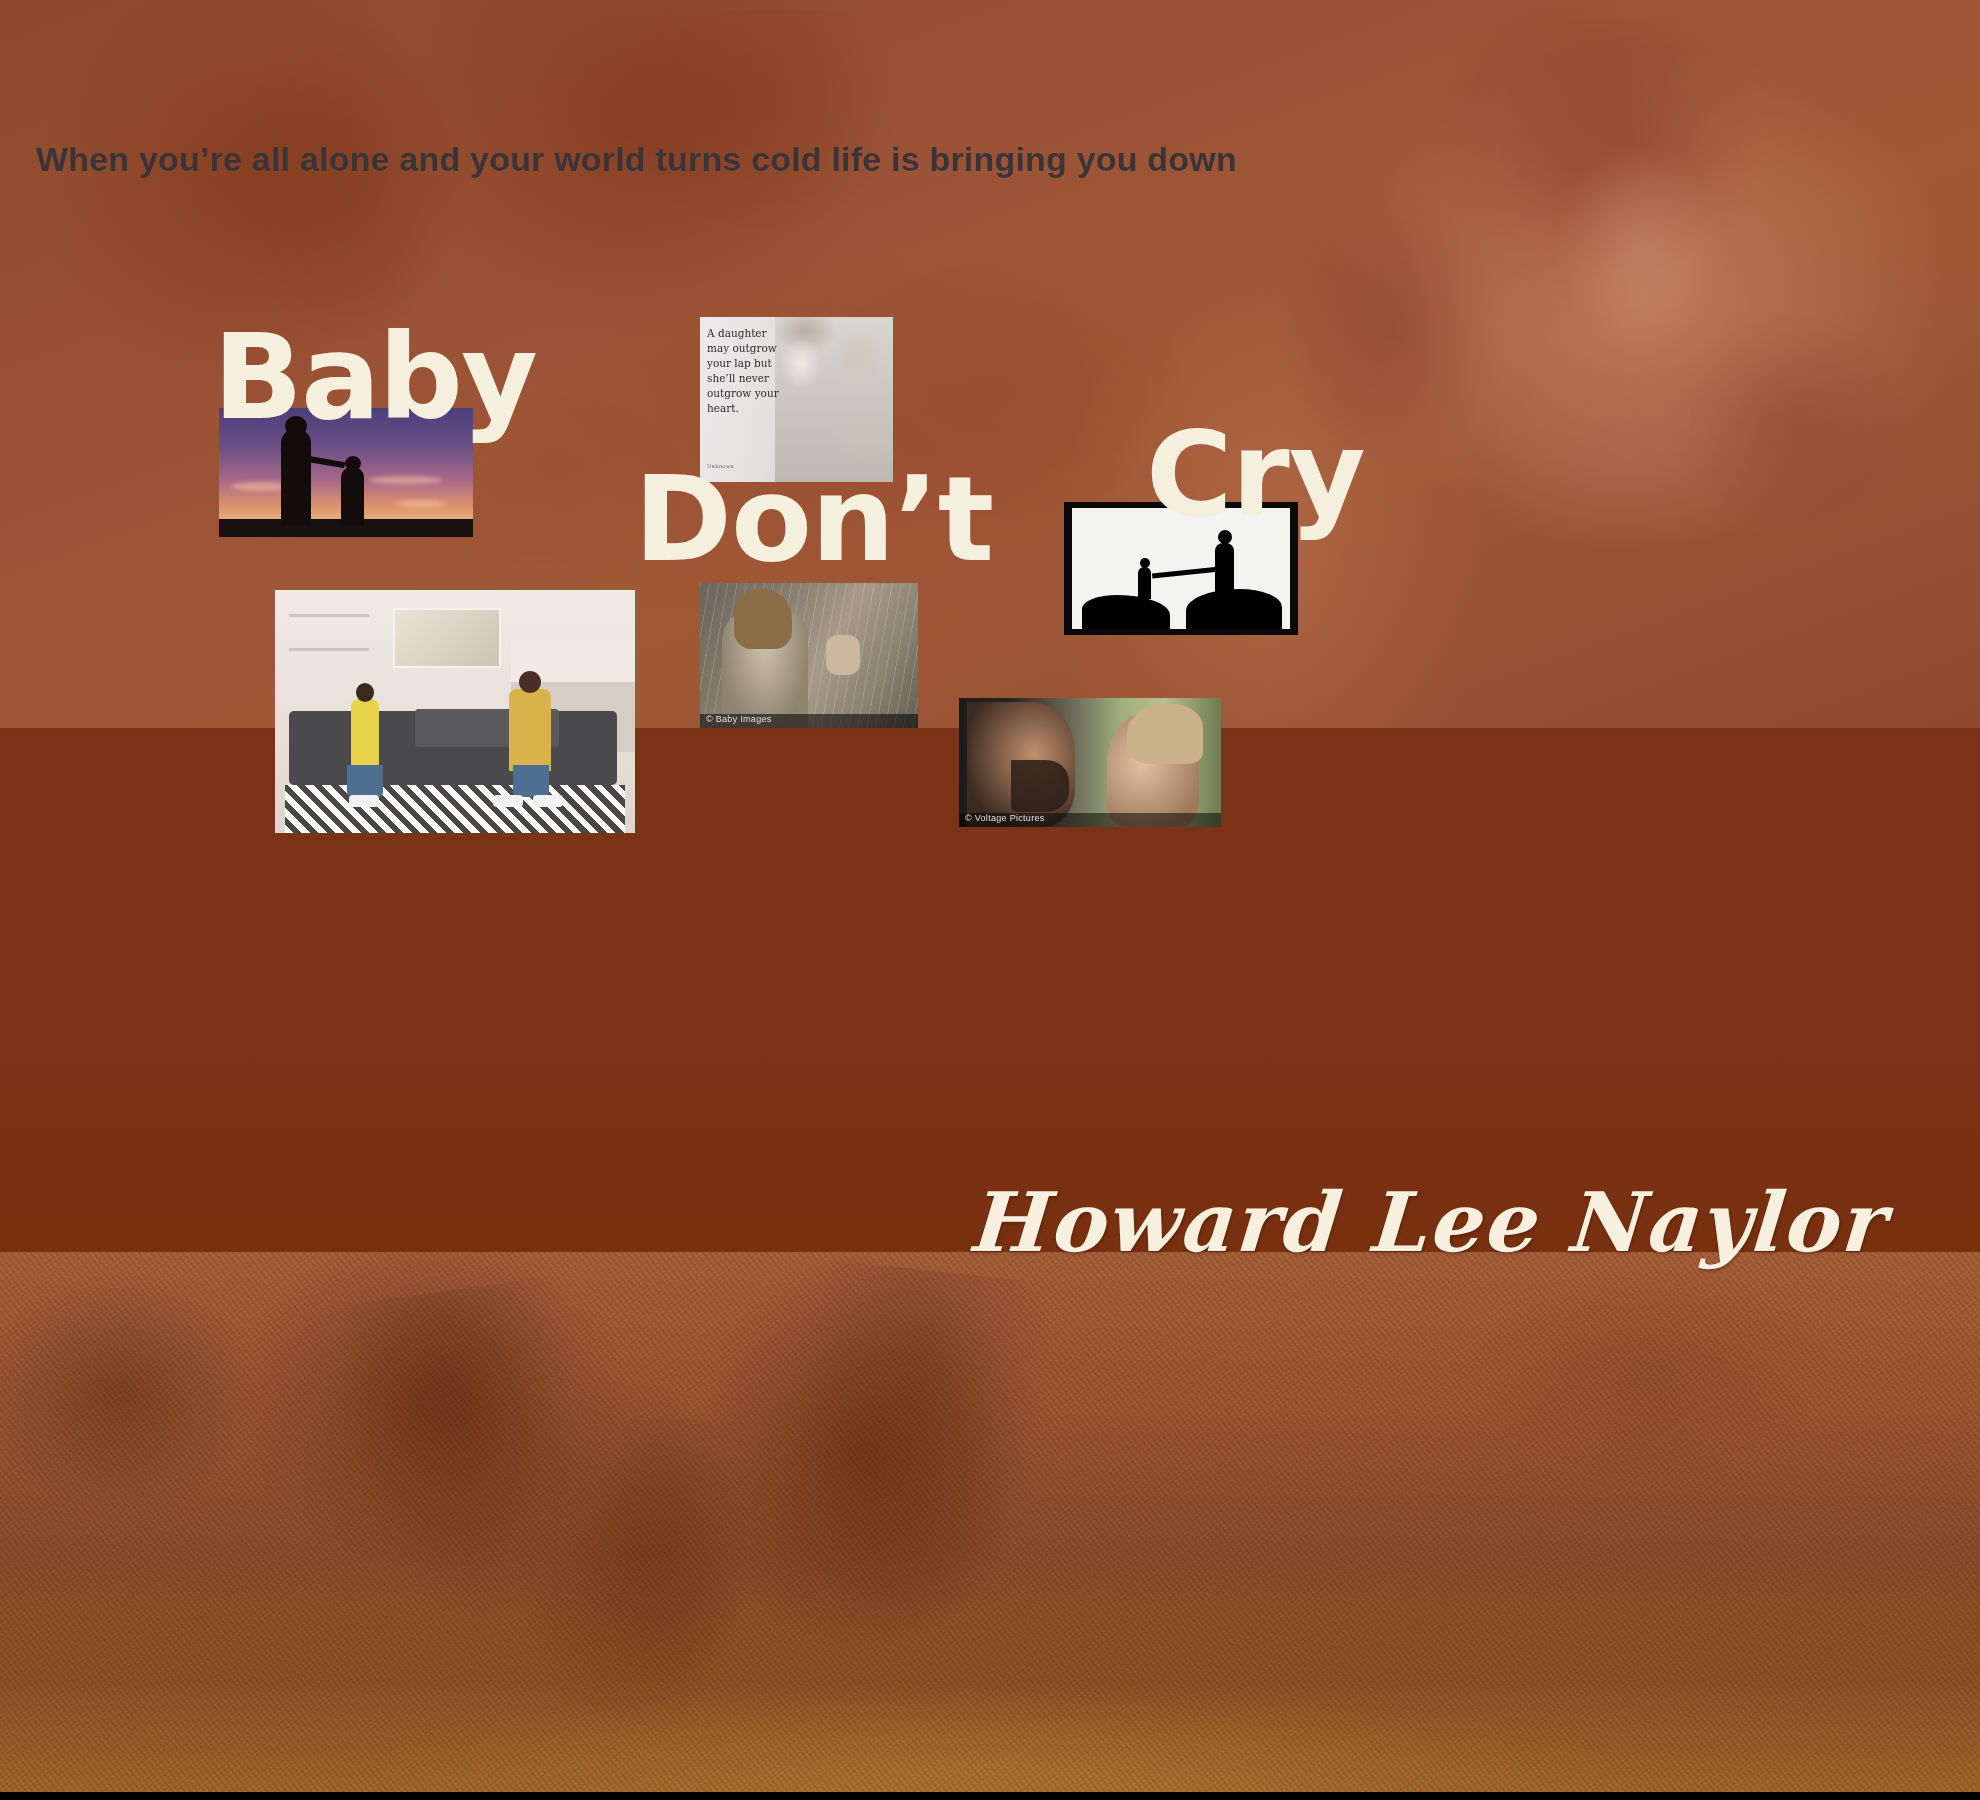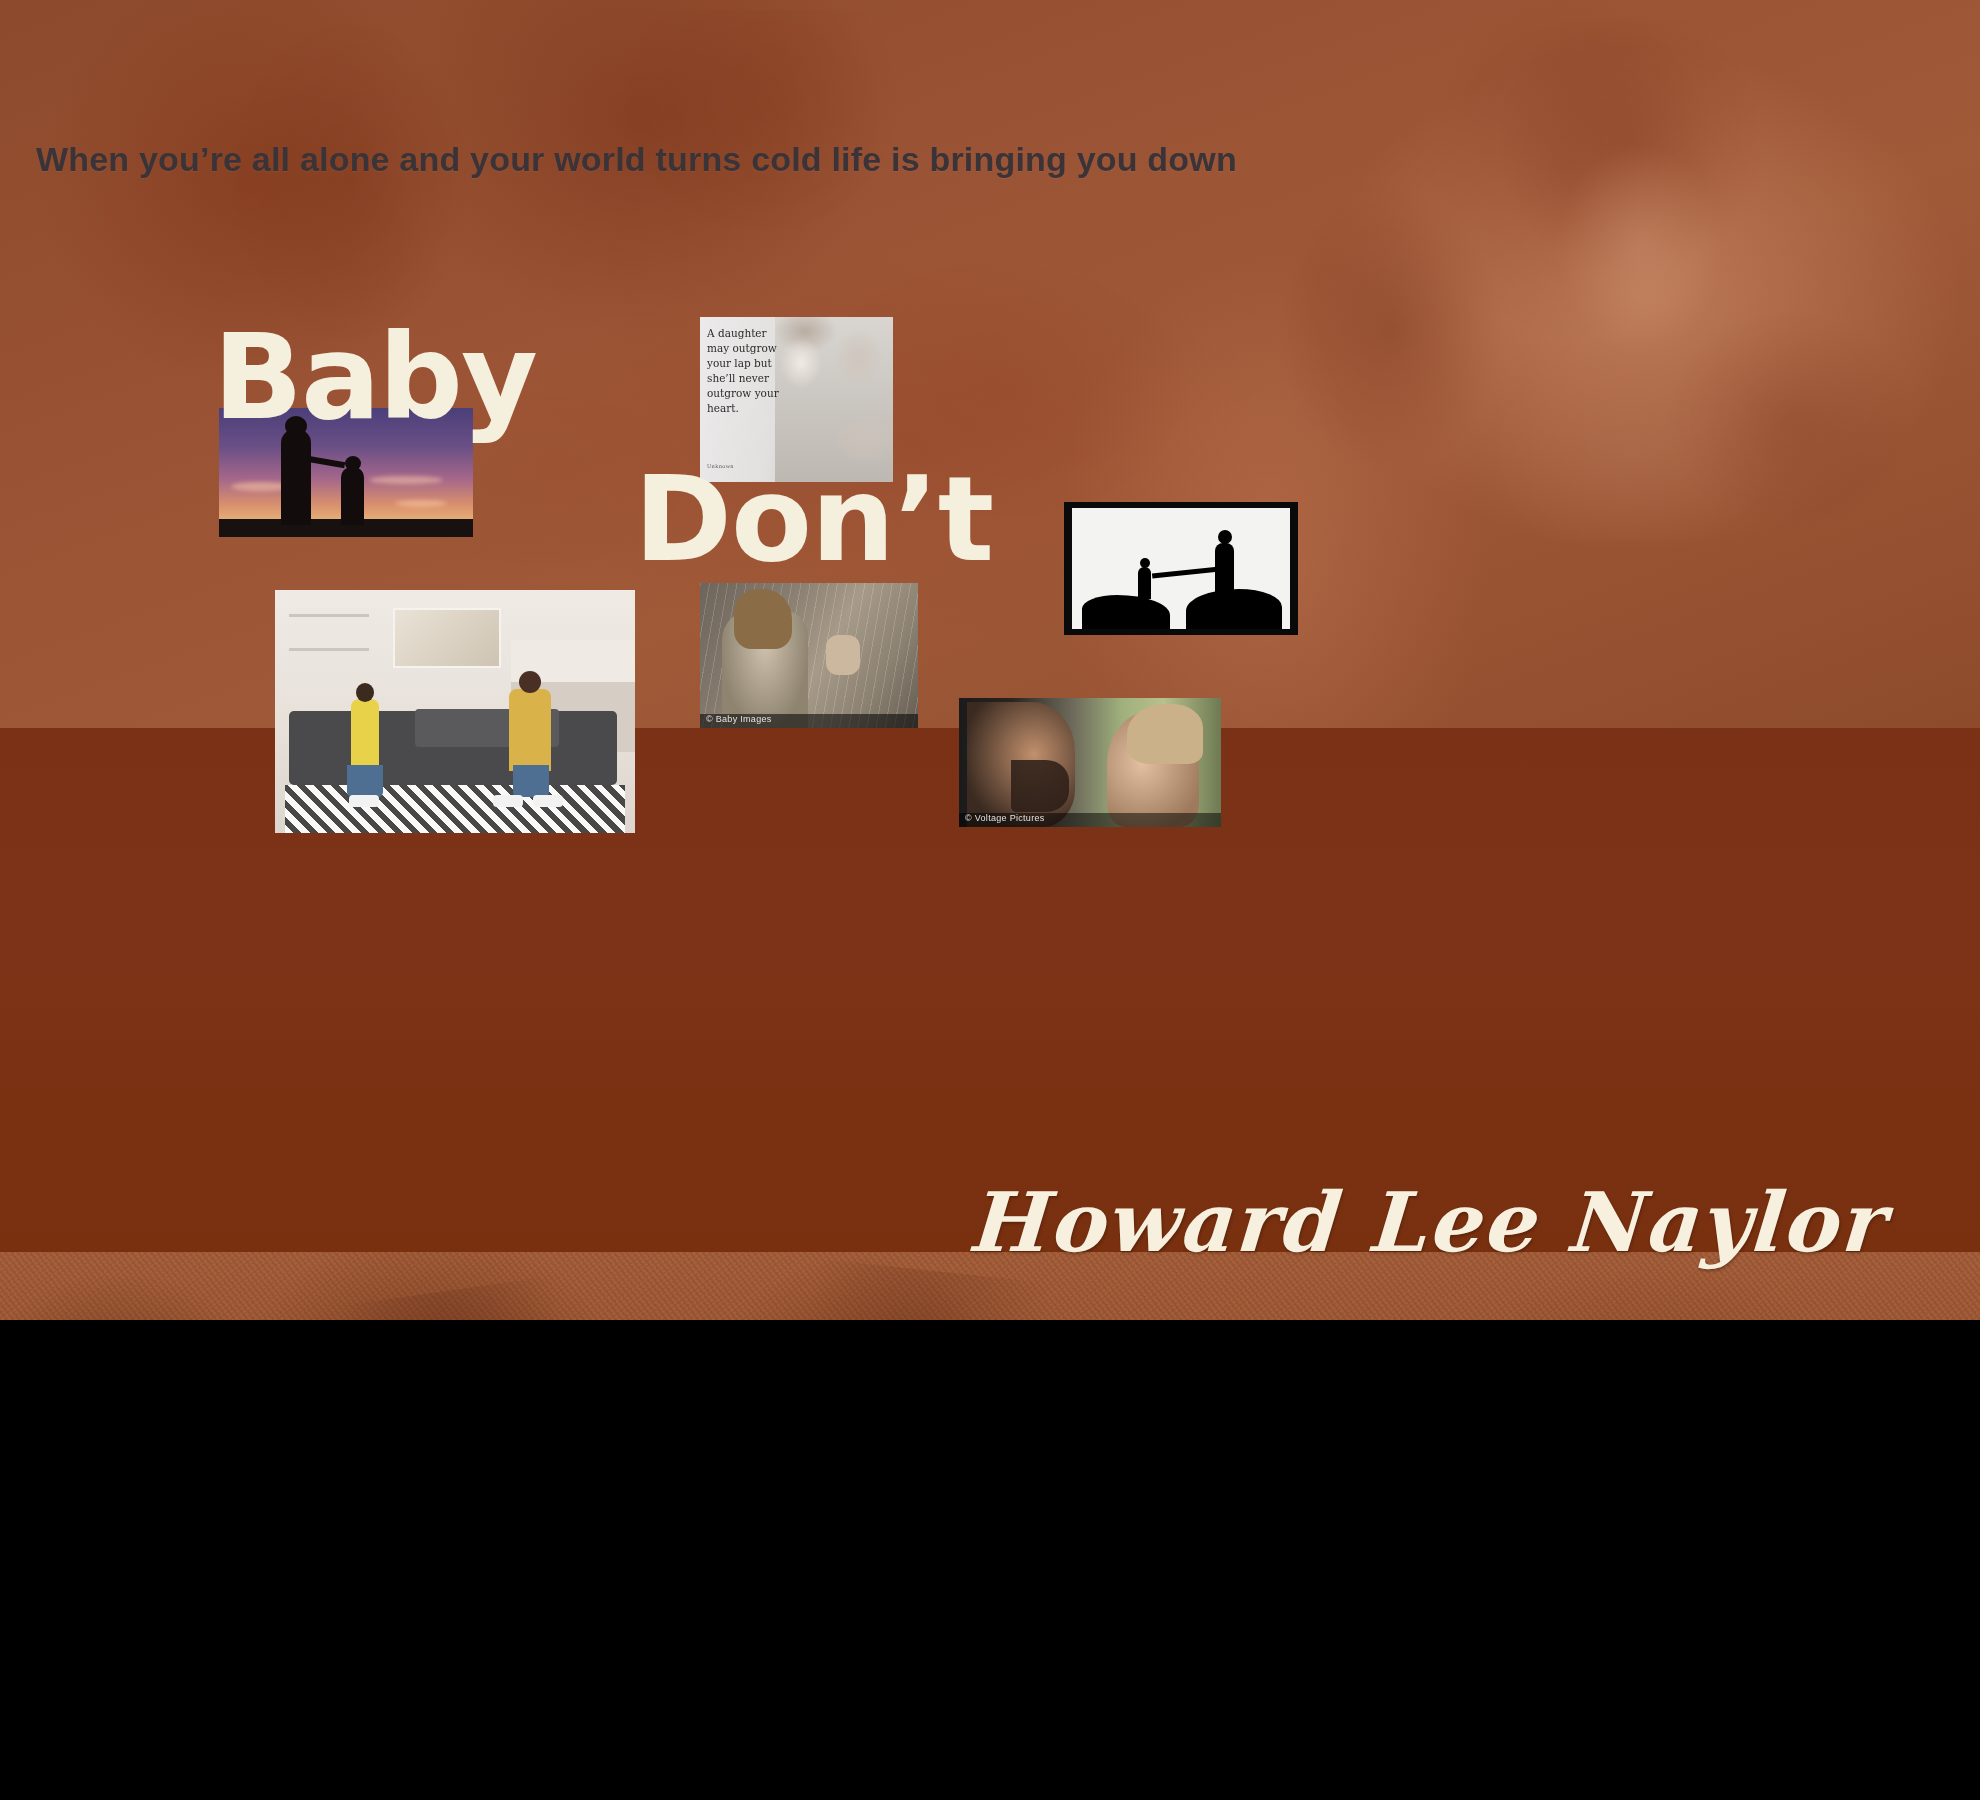--- a/index.html
+++ b/index.html
@@ -1,21 +1,21 @@
 <!DOCTYPE html>
 <html><head>
 <meta charset="utf-8">
 <style>
   html,body{margin:0;padding:0;background:#000;}
   body{font-family:"Liberation Sans", sans-serif;}
 
   #stage{
     position:relative;
     width:1980px;
-    height:1320px;
+    height:1792px;
     overflow:hidden;
     background:#8a4a30;
   }
 
   
   .band{position:absolute;left:0;width:100%;}
   #band-top{
     top:0;height:728px;
     background:
       radial-gradient(ellipse 460px 360px at 1640px 300px, rgba(214,150,116,.55), rgba(214,150,116,0) 70%),
@@ -342,16 +342,17 @@
     <div class="dad"></div>
     <div class="beard"></div>
     <div class="kid2"></div>
     <div class="kidhair"></div>
     <div class="wmbar"></div>
     <div class="wm">© Voltage Pictures</div>
   </div>
 
   <div class="bigword" id="word-baby">Baby</div>
   <div class="bigword" id="word-dont">Don’t</div>
+  <div class="bigword" id="word-cry">Cry</div>
 
   <div id="signature">Howard Lee Naylor</div>
 
 </div>
 
 </body></html>

